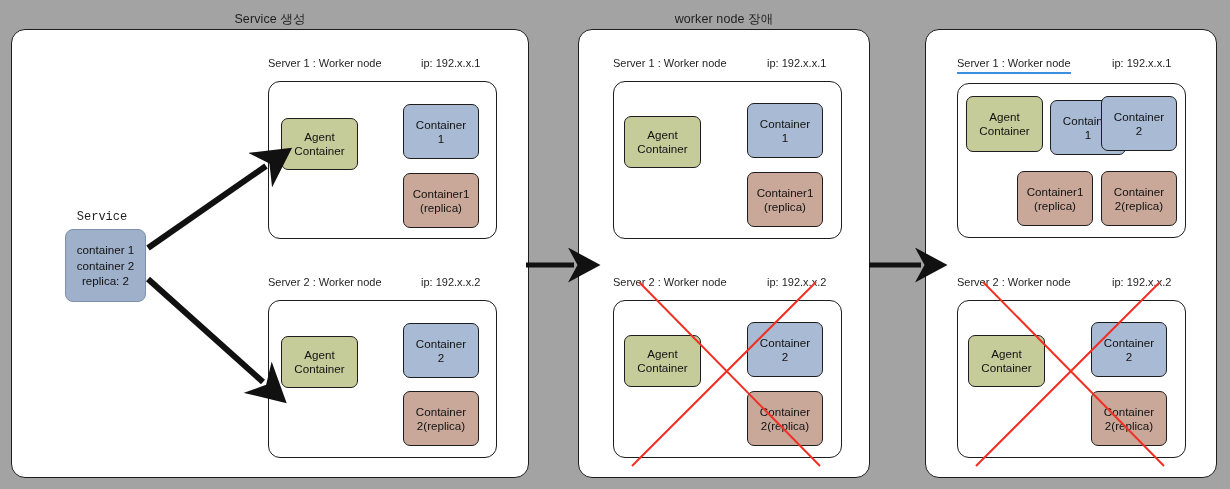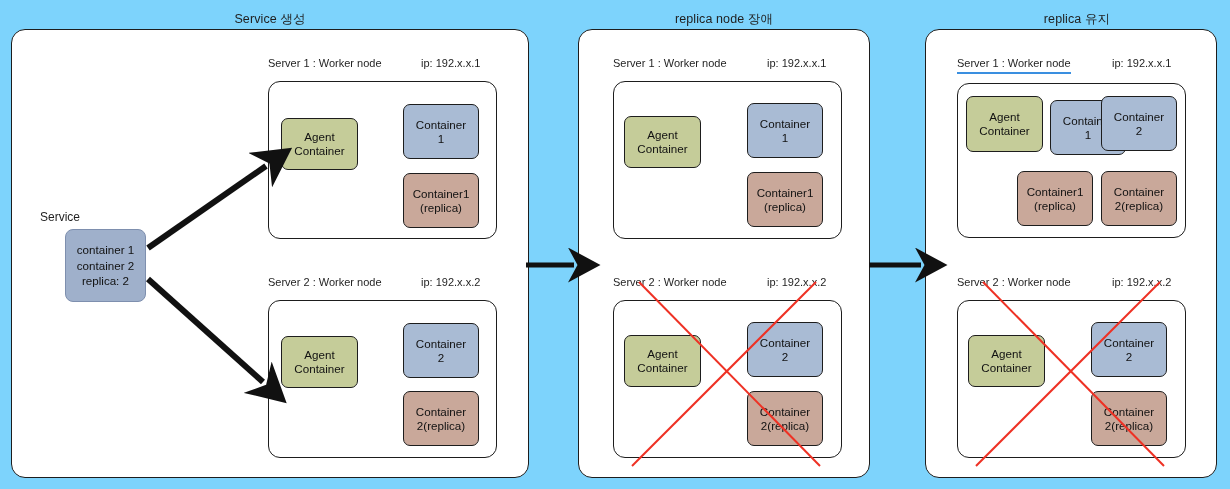--- a/index.html
+++ b/index.html
@@ -8,21 +8,21 @@
     background: #ffffff;
   }
   body {
     font-family: "Liberation Sans", sans-serif;
     color: #1a1a1a;
   }
   #canvas {
     position: relative;
     width: 1230px;
     height: 489px;
-    background: #7dd3fc;
+    background: #a3a3a3;
     overflow: hidden;
   }
   .stage-title {
     position: absolute;
     font-size: 12.5px;
     line-height: 16px;
     color: #1f1f1f;
     text-align: center;
     white-space: nowrap;
     letter-spacing: 0.1px;
@@ -67,21 +67,22 @@
     color: #111111;
     white-space: pre-line;
     overflow: hidden;
   }
   .svc-label {
     position: absolute;
     font-size: 12px;
     line-height: 15px;
     color: #1f1f1f;
     white-space: nowrap;
-    text-align: left;
+    text-align: center;
+    font-family: Liberation Mono, monospace;
   }
   .svc-box {
     position: absolute;
     box-sizing: border-box;
     border: 1.3px solid #7e8fae;
     border-radius: 8px;
     display: flex;
     align-items: center;
     justify-content: center;
     text-align: center;
@@ -98,22 +99,21 @@
     height: 489px;
     pointer-events: none;
   }
 </style>
 </head>
 <body>
 
 <div id="canvas">
 
   <div class="stage-title" style="left:180px; top:11px; width:180px;">Service 생성</div>
-  <div class="stage-title" style="left:634px; top:11px; width:180px;">replica node 장애</div>
-  <div class="stage-title" style="left:987px; top:11px; width:180px;">replica 유지</div>
+  <div class="stage-title" style="left:634px; top:11px; width:180px;">worker node 장애</div>
 
   <div class="panel" style="left:11px; top:29px; width:518px; height:449px;"></div>
 
   <div class="svc-label" style="left:40px; top:210px; width:124px;">Service</div>
   <div class="svc-box" style="left:65px; top:229px; width:81px; height:73px; background:#9fb0cb;">container 1
 container 2
 replica: 2</div>
 
   <div class="node-header" style="left:268px; top:56px;">Server 1 : Worker node</div>
   <div class="node-header" style="left:421px; top:56px;">ip: 192.x.x.1</div>

